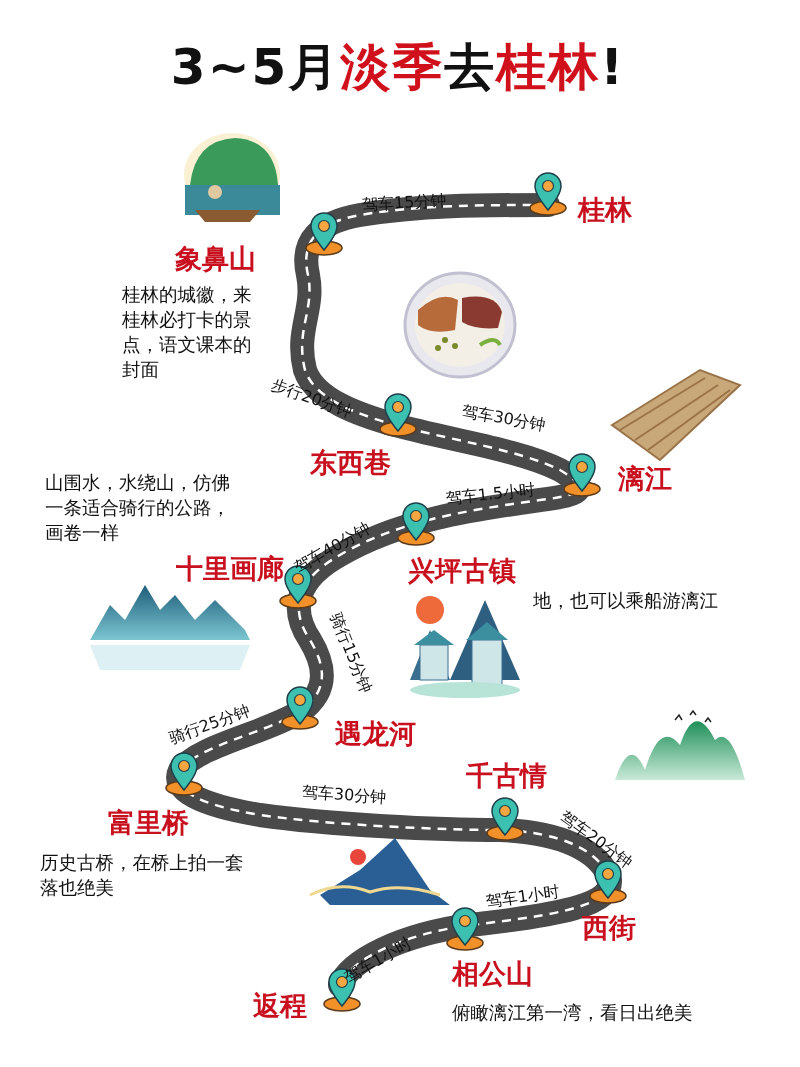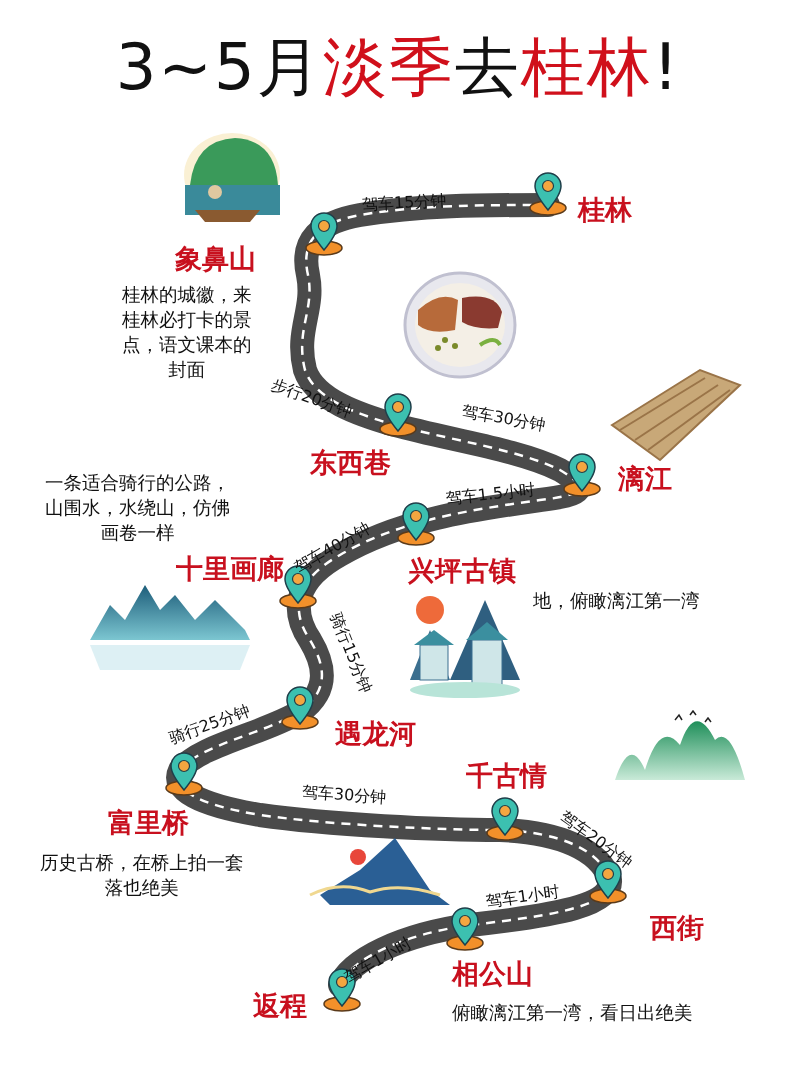--- a/index.html
+++ b/index.html
@@ -1,22 +1,22 @@
 <!DOCTYPE html>
 <html><head>
 <meta charset="utf-8">
 <style>
   html,body{margin:0;padding:0;background:#fff;}
   body{width:800px;height:1067px;position:relative;overflow:hidden;font-family:"DejaVu Sans","Liberation Sans",sans-serif;}
-  .title{position:absolute;left:0;top:22px;width:796px;text-align:center;font-size:64px;font-weight:normal;letter-spacing:2px;line-height:90px;}
+  .title{position:absolute;left:0;top:22px;width:796px;text-align:center;font-size:50px;font-weight:bold;letter-spacing:2px;line-height:90px;}
   .title .k{color:#111;}
   .title .r{color:#d0101b;}
   svg.road{position:absolute;left:0;top:0;}
   .place{position:absolute;color:#c8101e;font-weight:bold;font-size:27px;white-space:nowrap;line-height:32px;}
-  .desc{position:absolute;color:#111;font-size:18.5px;line-height:25px;text-align:center;}
+  .desc{position:absolute;color:#111;font-size:18.5px;line-height:25px;}
   .seg{position:absolute;color:#111;font-size:16px;white-space:nowrap;transform-origin:left center;line-height:18px;}
   .pin{position:absolute;width:40px;height:44px;}
 </style>
 </head>
 <body>
 
 <div class="title">
   <span class="k">3~5月</span><span class="r">淡季</span><span class="k">去</span><span class="r">桂林</span><span class="k">!</span>
 </div>
 
@@ -131,37 +131,37 @@
 
 <div class="place" style="left:578px;top:194px">桂林</div>
 <div class="place" style="left:175px;top:243px">象鼻山</div>
 <div class="place" style="left:310px;top:447px">东西巷</div>
 <div class="place" style="left:618px;top:463px">漓江</div>
 <div class="place" style="left:408px;top:555px">兴坪古镇</div>
 <div class="place" style="left:176px;top:553px">十里画廊</div>
 <div class="place" style="left:335px;top:718px">遇龙河</div>
 <div class="place" style="left:108px;top:807px">富里桥</div>
 <div class="place" style="left:466px;top:760px">千古情</div>
-<div class="place" style="left:650px;top:912px">西街</div>
+<div class="place" style="left:582px;top:912px">西街</div>
 <div class="place" style="left:452px;top:958px">相公山</div>
 <div class="place" style="left:253px;top:990px">返程</div>
 
 <div class="desc" style="left:122px;top:282px">
   <div>桂林的城徽，来</div>
   <div>桂林必打卡的景</div>
   <div>点，语文课本的</div>
   <div>封面</div>
 </div>
 <div class="desc" style="left:45px;top:470px">
+  <div>山围水，水绕山，仿佛</div>
   <div>一条适合骑行的公路，</div>
-  <div>山围水，水绕山，仿佛</div>
   <div>画卷一样</div>
 </div>
 <div class="desc" style="left:533px;top:588px">
-  <div>地，俯瞰漓江第一湾</div>
+  <div>地，也可以乘船游漓江</div>
 </div>
 <div class="desc" style="left:40px;top:850px">
   <div>历史古桥，在桥上拍一套</div>
   <div>落也绝美</div>
 </div>
 <div class="desc" style="left:452px;top:1000px">
   <div>俯瞰漓江第一湾，看日出绝美</div>
 </div>
 
 <div class="seg" style="left:362px;top:196px;transform:rotate(-3deg)">驾车15分钟</div>

